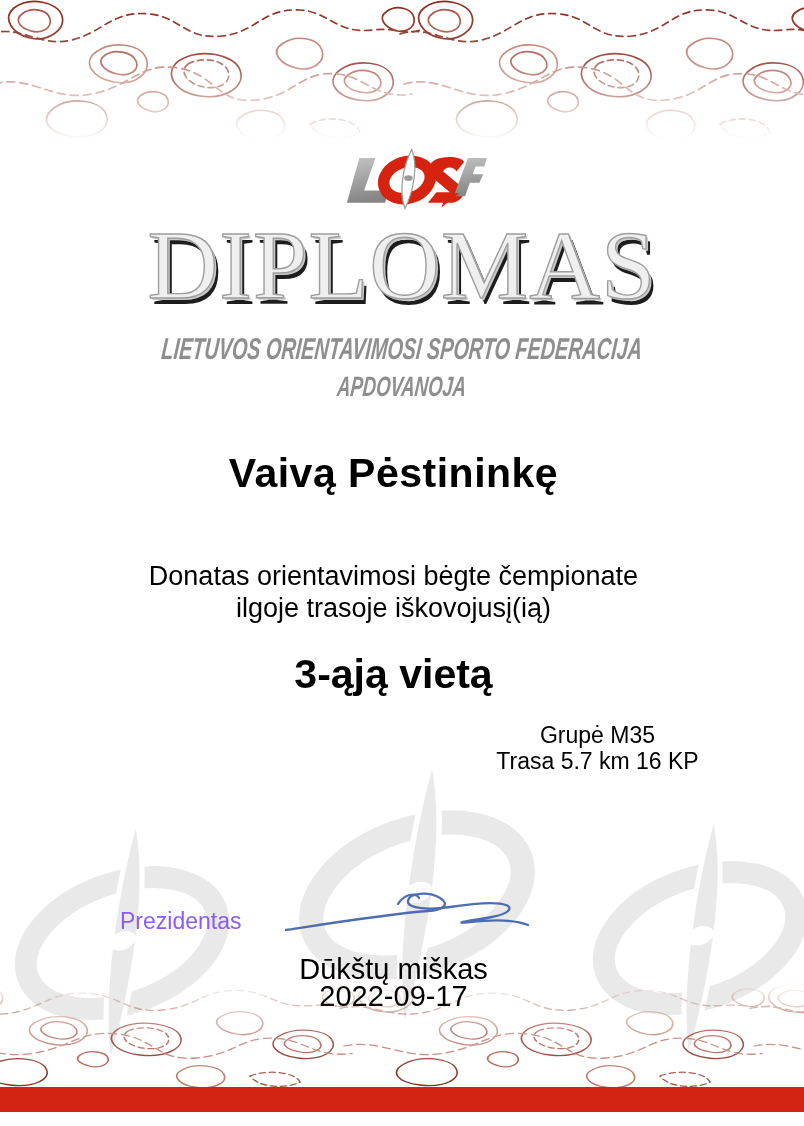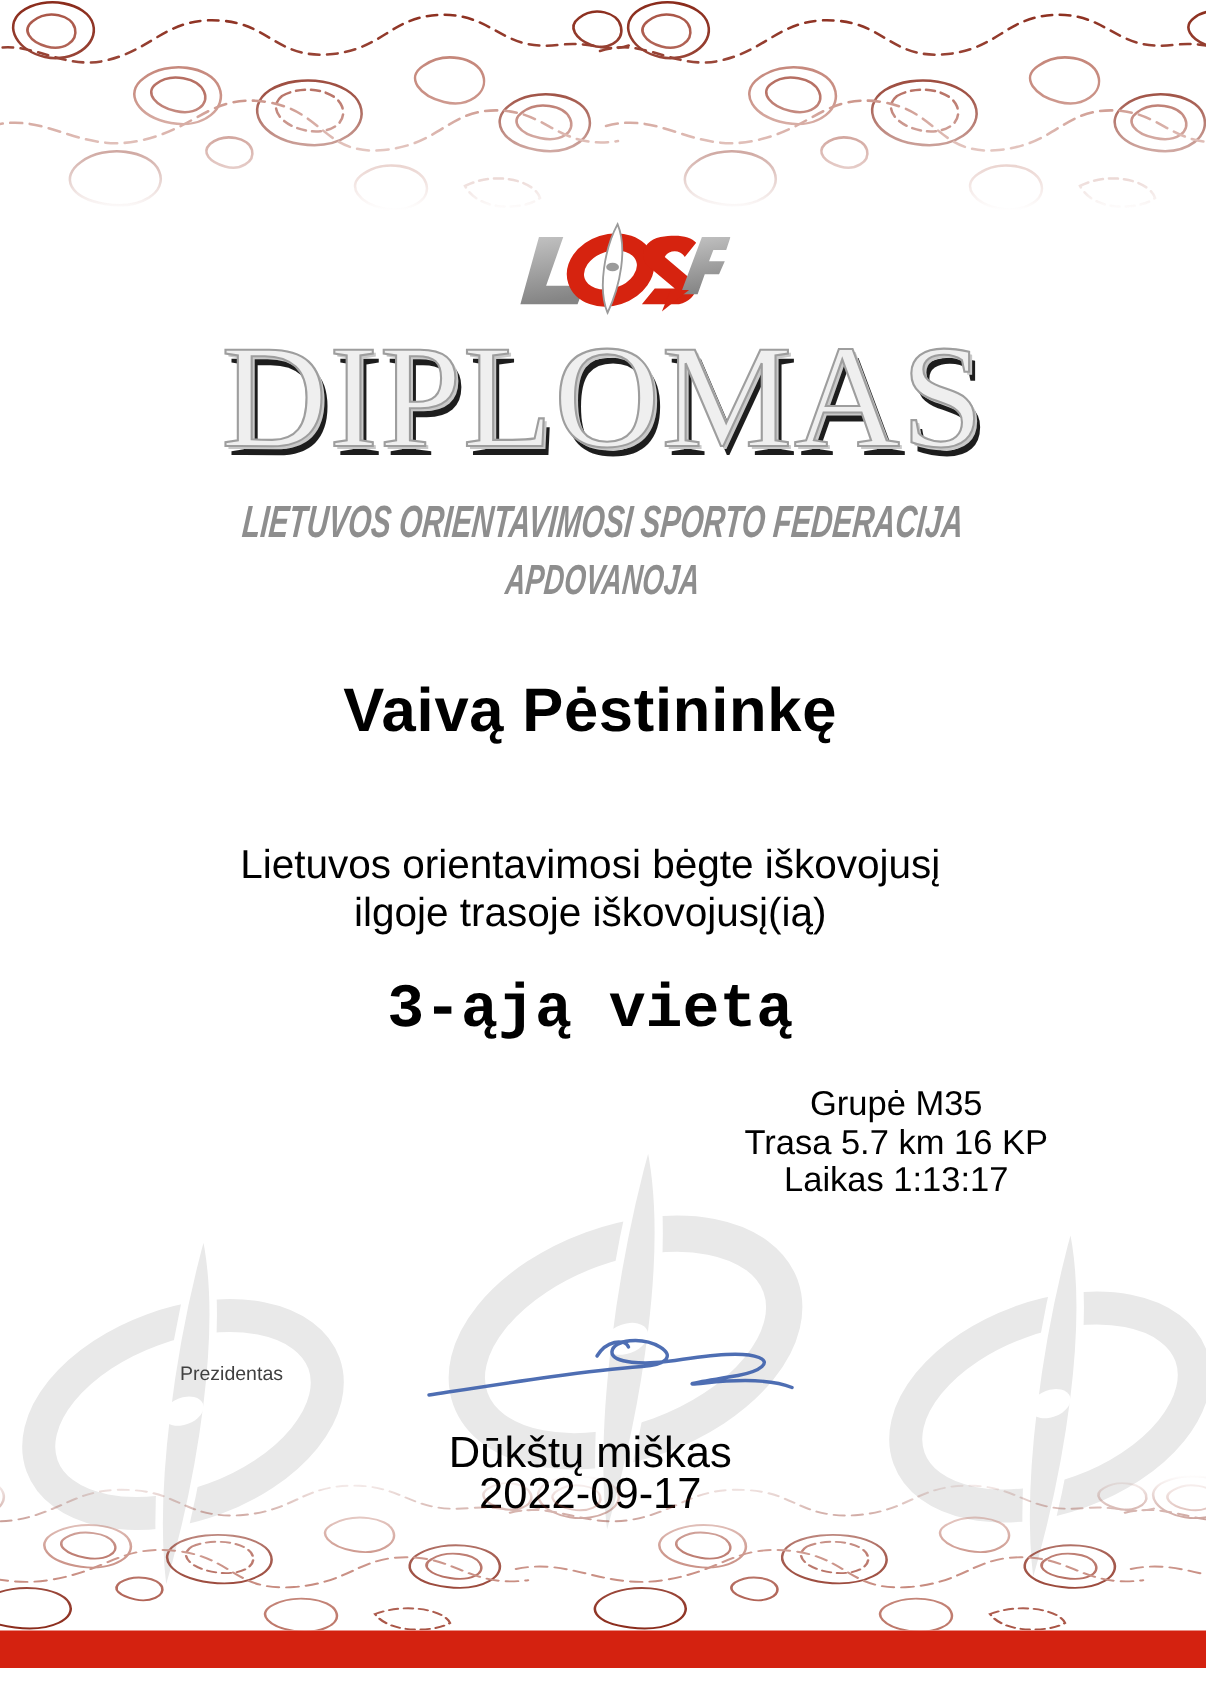--- a/index.html
+++ b/index.html
@@ -36,28 +36,28 @@
     position:absolute;left:0;right:0;text-align:center;
     color:#8e8e8e;font-weight:bold;font-style:italic;white-space:nowrap;
   }
   .fed-line .squeeze{display:inline-block;transform:scaleX(0.66) skewX(-8deg);transform-origin:center;}
   .fed-1{top:332px;font-size:30px;}
   .fed-2{top:371px;font-size:28px;}
 
   
   .recipient{position:absolute;top:450px;font-size:41px;font-weight:bold;letter-spacing:0.5px;}
   .event{position:absolute;top:560px;font-size:27px;line-height:32px;}
-  .place{position:absolute;top:651px;font-size:41px;font-weight:bold;font-family:Liberation Mono, monospace;}
+  .place{position:absolute;top:651px;font-size:41px;font-weight:bold;}
   .results{
     position:absolute;top:723px;left:460px;width:275px;text-align:center;
     font-size:23px;line-height:25.5px;
   }
 
   
-  .sig-label{position:absolute;top:908px;font-size:13px;color:#404040;}
+  .sig-label{position:absolute;top:908px;font-size:23px;color:#8b5cf6;}
   .sig-label.left{left:120px;}
   .sig-label.right{left:583px;}
   .signature-svg{position:absolute;left:278px;top:878px;}
 
   
   .venue-block{position:absolute;top:956px;font-size:29px;line-height:26.5px;}
 </style>
 </head>
 <body>
 
@@ -142,30 +142,29 @@
   <div class="fed-line fed-1">
     <span class="squeeze">LIETUVOS ORIENTAVIMOSI SPORTO FEDERACIJA</span>
   </div>
   <div class="fed-line fed-2">
     <span class="squeeze">APDOVANOJA</span>
   </div>
 
   <div class="recipient abs center">Vaivą Pėstininkę</div>
 
   <div class="event abs center">
-    <div>Lietuvos orientavimosi bėgte iškovojusį</div>
+    <div>Donatas orientavimosi bėgte čempionate</div>
     <div>ilgoje trasoje iškovojusį(ią)</div>
   </div>
 
   <div class="place abs center">3-ąją vietą</div>
 
   <div class="results">
     <div>Grupė M35</div>
     <div>Trasa 5.7 km 16 KP</div>
-    <div>Laikas 1:13:17</div>
   </div>
 
   <div class="sig-label left">Prezidentas</div>
   <svg class="signature-svg" width="262" height="74" viewBox="0 0 262 74">
     <g fill="none" stroke="#3f62ad" stroke-width="2.3" stroke-linecap="round" opacity="0.92">
       <path d="M8,52 C60,44 110,36 150,33 C166,32 172,26 162,20 C150,13 131,15 130,23 C129,31 152,32 172,29 C198,25 218,23 228,27 C236,30 230,36 214,39 C190,43 172,46 192,44 C220,41 238,42 250,47"></path>
       <path d="M120,26 C126,16 138,14 141,20"></path>
     </g>
   </svg>
 

